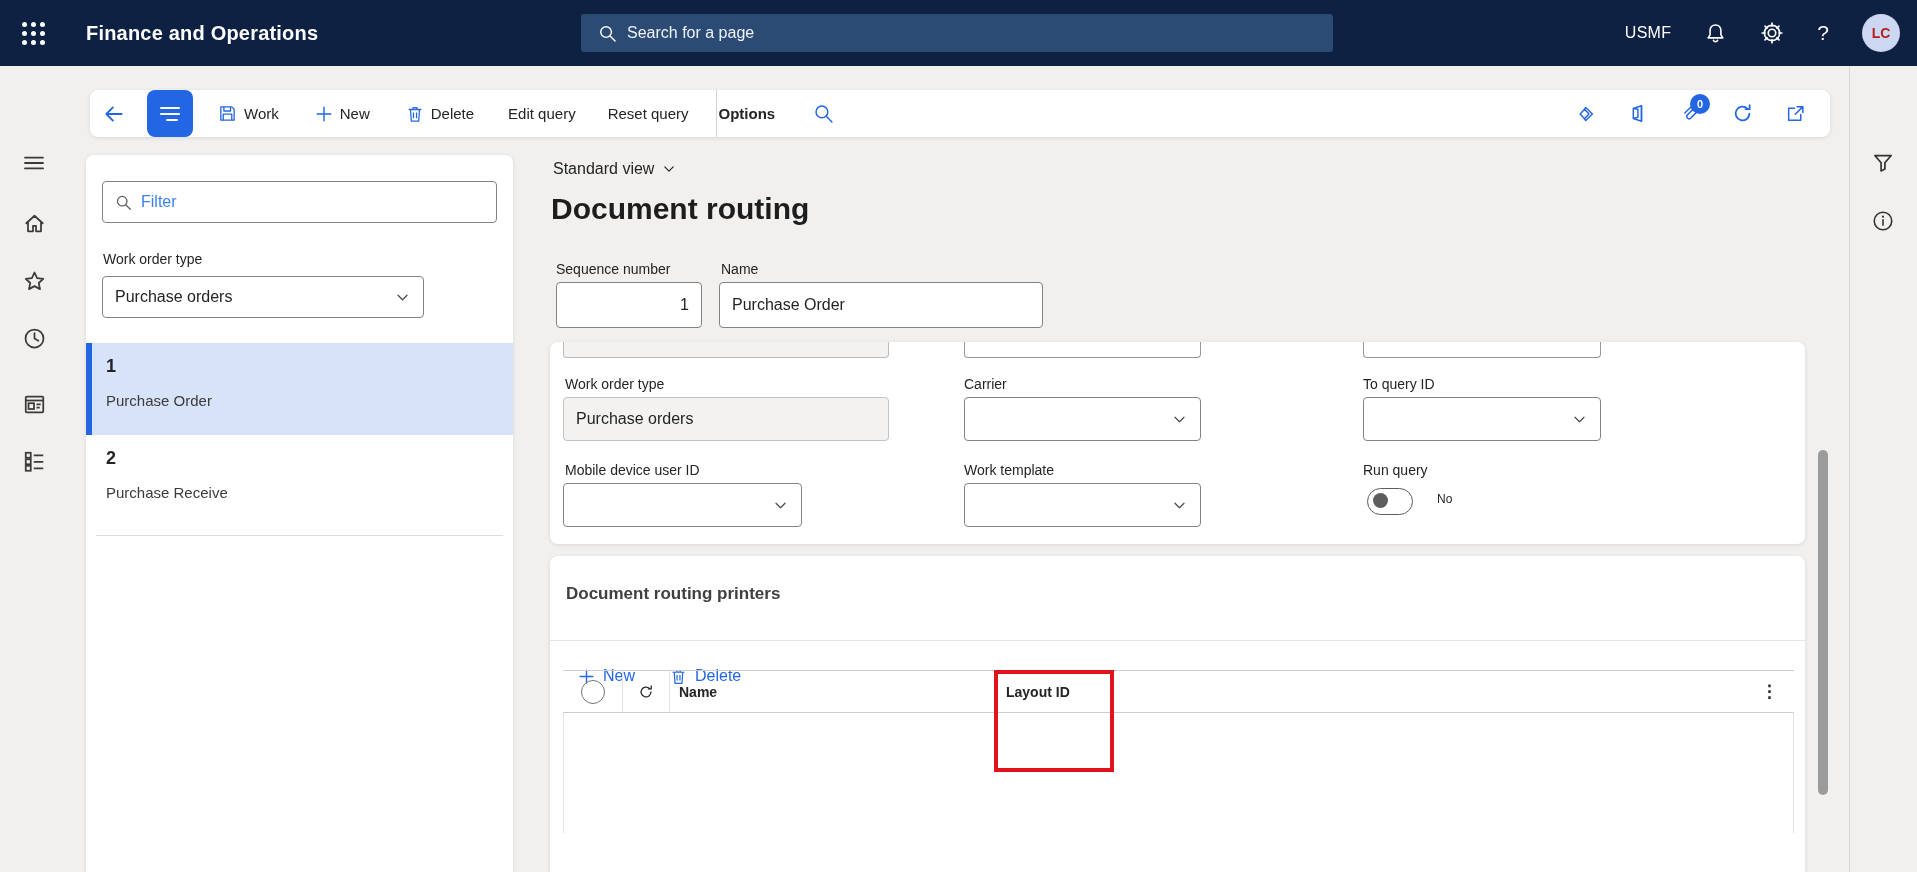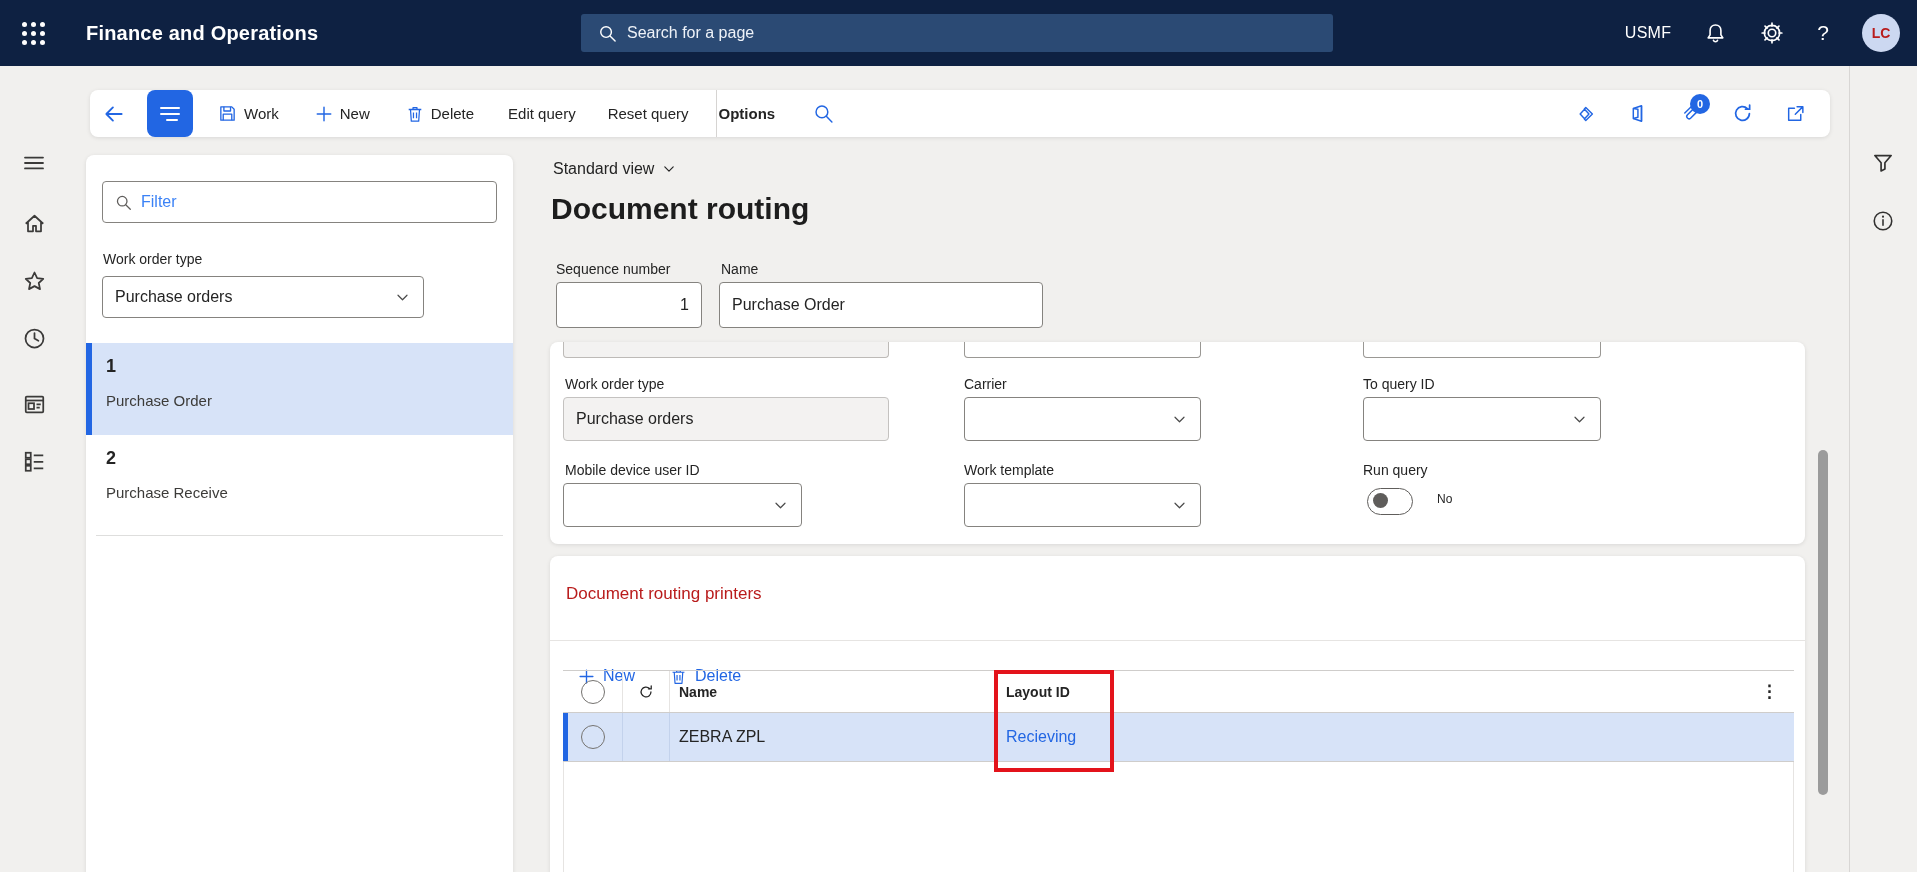--- a/index.html
+++ b/index.html
@@ -96,21 +96,21 @@
   .c1-input{position:absolute;height:44px;border:1px solid #85837f;border-radius:4px;background:#fff;
             box-sizing:border-box;display:flex;align-items:center;}
   .c1-input.disabled{background:#f3f2f1;border-color:#c4c2c0;cursor:default;}
   .c1-input .val{margin-left:12px;font-size:16px;}
   .c1-input .chev{margin-left:auto;margin-right:13px;color:#4a4a4a;}
   .toggle{position:absolute;width:46px;height:27px;border:1px solid #605e5c;border-radius:14px;background:#fff;
           box-sizing:border-box;cursor:pointer;}
   .toggle .knob{position:absolute;left:5px;top:4px;width:15px;height:15px;border-radius:50%;background:#5f5d5b;}
   .toggle-text{position:absolute;font-size:12px;}
 
-  .c2-title{position:absolute;left:16px;top:28px;font-size:17px;font-weight:400;color:#b91c1c;}
+  .c2-title{position:absolute;left:16px;top:28px;font-size:17px;font-weight:700;color:#404040;}
   .c2-div{position:absolute;left:0;right:0;top:84px;border-bottom:1px solid #e6e4e2;}
   .c2-btn{position:absolute;top:103px;height:34px;display:flex;align-items:center;gap:8px;color:#2266e3;
           font-size:16px;cursor:pointer;background:none;border:none;font-family:"Liberation Sans",sans-serif;}
   .grid{position:absolute;left:13px;top:114px;width:1231px;}
   .g-header{display:flex;align-items:stretch;height:43px;border-top:1px solid #cfcdcb;border-bottom:1px solid #cfcdcb;box-sizing:border-box;}
   .g-row{display:flex;align-items:stretch;height:49px;background:#d7e3f8;border-bottom:1px solid #cfcdcb;
          box-sizing:border-box;position:relative;cursor:pointer;}
   .g-row::before{content:"";position:absolute;left:0;top:0;bottom:0;width:5px;background:#2266e3;}
   .gc1{width:60px;display:flex;align-items:center;justify-content:center;border-right:1px solid #e6e4e2;box-sizing:border-box;}
   .gc2{width:47px;display:flex;align-items:center;justify-content:center;border-right:1px solid #e6e4e2;box-sizing:border-box;color:#242424;}
@@ -457,27 +457,19 @@
               <path d="M15.8 3.2v3.2h-3.2"></path>
             </svg>
         </span>
       </div>
       <div class="gc3">Name</div>
       <div class="gc4">
         <span>Layout ID</span>
         <span class="kebab">⋮</span>
       </div>
     </div>
-    <div class="g-row">
-      <div class="gc1">
-          <span class="sel-circle"></span>
-        </div>
-      <div class="gc2"></div>
-      <div class="gc3">ZEBRA ZPL</div>
-      <div class="gc4">Recieving</div>
-    </div>
     <div class="g-body-ext"></div>
   </div>
 
   <div class="redbox"></div>
 </div>
 
 <div class="abs scrollthumb"></div>
 
 </body></html>

